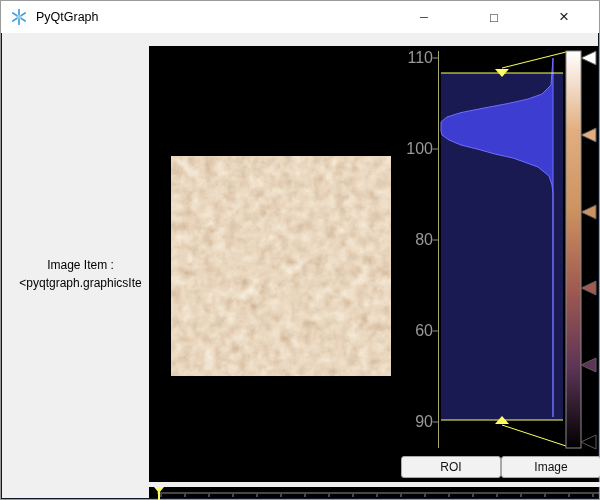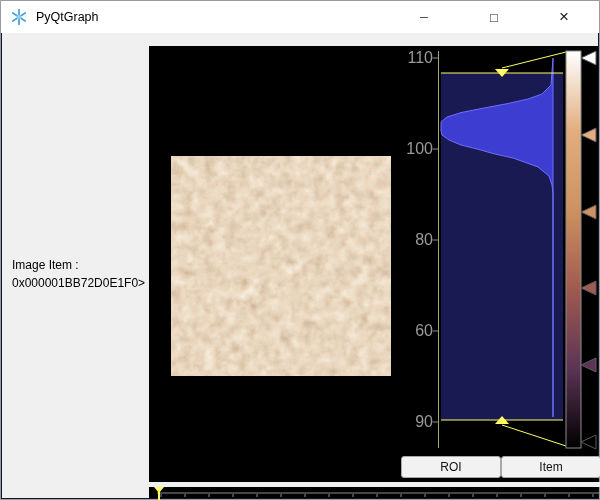--- a/index.html
+++ b/index.html
@@ -11,21 +11,21 @@
   .app-icon{margin-left:9px;width:18px;height:18px;flex:0 0 auto;}
   .title-text{margin-left:8px;font-size:12.5px;color:#000;}
   .win-controls{margin-left:auto;display:flex;height:32px;}
   .win-btn{width:70px;height:32px;display:flex;align-items:center;justify-content:center;
     background:transparent;border:none;color:#1a1a1a;cursor:default;}
   .win-btn.min{font-size:11px;}
   .win-btn.max{font-size:13px;}
   .win-btn.close{font-size:17px;}
   .content{position:absolute;left:1px;right:1px;top:32px;bottom:1px;background:#f0f0f0;}
   .info-panel{position:absolute;left:10px;top:224px;width:137px;overflow:hidden;}
-  .info-line{white-space:nowrap;overflow:hidden;font-size:12px;line-height:17.5px;color:#000;}
+  .info-line{white-space:nowrap;overflow:hidden;font-size:12px;line-height:17.5px;color:#000;text-align:center;}
   .canvas{position:absolute;left:147px;top:13px;right:0;bottom:0;background:#000;}
   .scene{position:absolute;left:0;top:0;width:452px;height:455px;}
   .noise-wrap{position:absolute;left:22px;top:110px;width:220px;height:220px;}
   .axis-label{position:absolute;left:240px;width:44px;text-align:right;
     font-size:16px;line-height:16px;color:#999999;}
   .qt-btn{position:absolute;top:410px;height:22px;width:100px;background:#f2f2f2;
     border:1px solid #a8a8a8;border-radius:3px;font-size:12px;color:#111;
     font-family:"Liberation Sans",sans-serif;box-sizing:border-box;}
   .qt-btn.roi{left:252px;}
   .qt-btn.norm{left:352px;}
@@ -49,21 +49,21 @@
       <button class="win-btn min">─</button>
       <button class="win-btn max">□</button>
       <button class="win-btn close">×</button>
     </div>
   </div>
 
   <div class="content">
 
     <div class="info-panel">
       <div class="info-line">Image Item :</div>
-      <div class="info-line">0x000001BB72D0E1F0&gt;</div>
+      <div class="info-line">&lt;pyqtgraph.graphicsIte</div>
     </div>
 
     <div class="canvas">
 
       <svg class="noise-wrap" width="220" height="220">
         <defs>
           <filter id="noiseF" x="0" y="0" width="100%" height="100%">
             <feTurbulence type="fractalNoise" baseFrequency="0.09" numOctaves="4" seed="42" stitchTiles="stitch" result="n"></feTurbulence>
             <feColorMatrix in="n" type="matrix" values="0.33 0.33 0.33 0 0  0.33 0.33 0.33 0 0  0.33 0.33 0.33 0 0  0 0 0 0 1" result="g"></feColorMatrix>
             <feComponentTransfer>
@@ -133,17 +133,17 @@
         </g>
       </svg>
 
       <div class="axis-label" style="top:4px">110</div>
       <div class="axis-label" style="top:95px">100</div>
       <div class="axis-label" style="top:186px">80</div>
       <div class="axis-label" style="top:277px">60</div>
       <div class="axis-label" style="top:368px">90</div>
 
       <button class="qt-btn roi">ROI</button>
-      <button class="qt-btn norm">Item</button>
+      <button class="qt-btn norm">Image</button>
 
     </div>
   </div>
 </div>
 
 </body></html>

